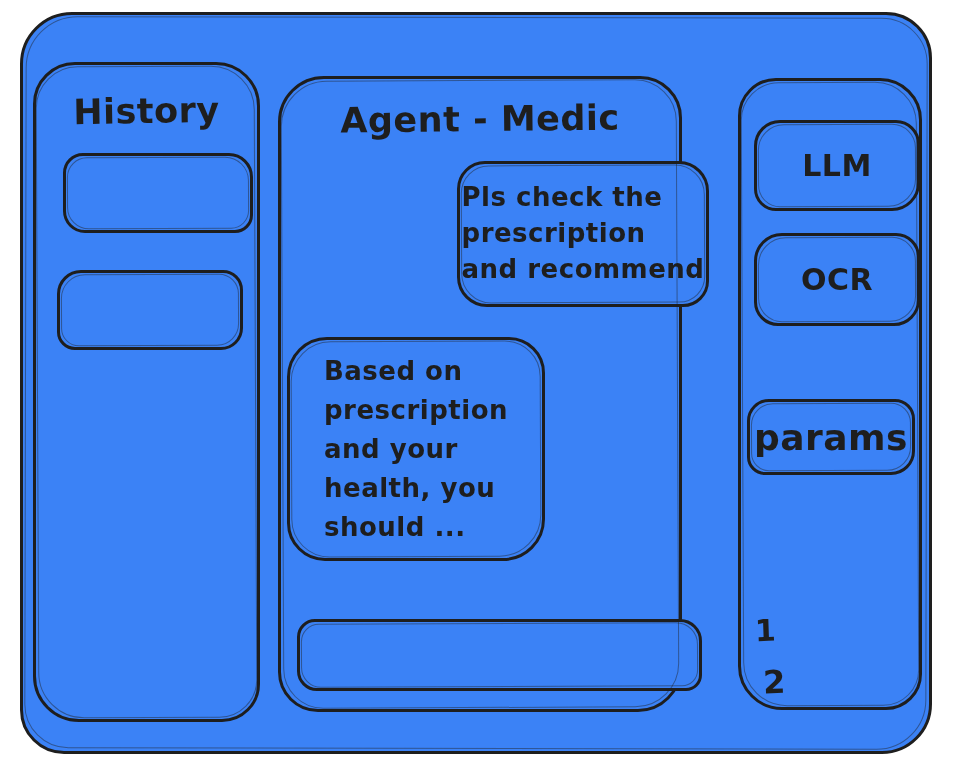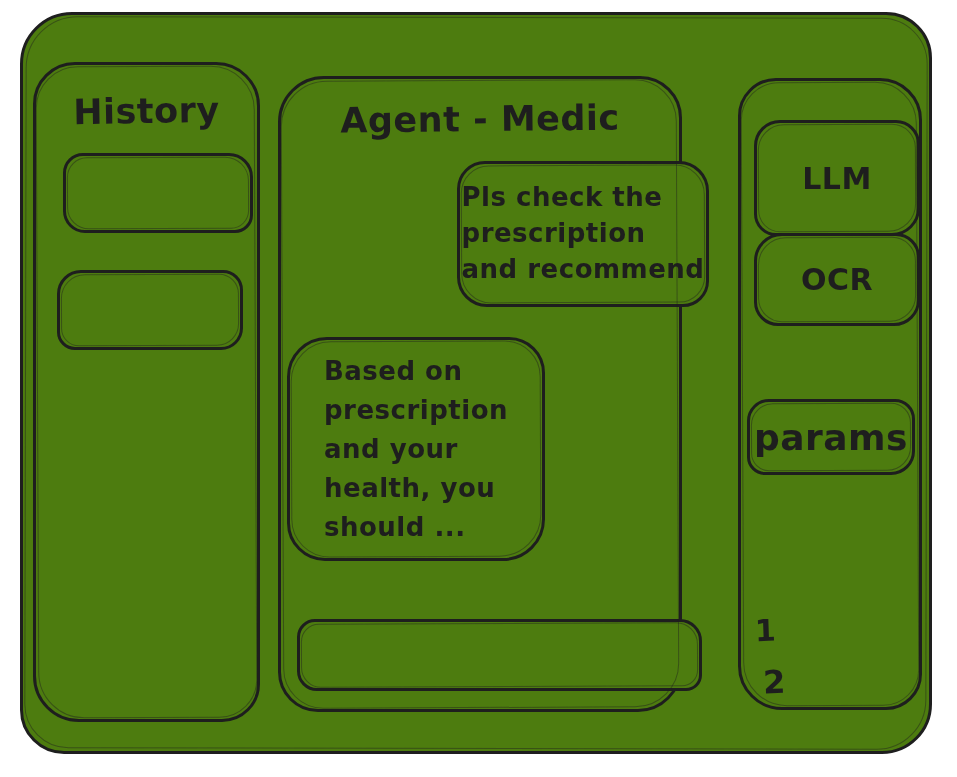--- a/index.html
+++ b/index.html
@@ -1,21 +1,21 @@
 <!DOCTYPE html>
 <html><head>
 <meta charset="utf-8">
 <style>
   html,body{margin:0;padding:0;background:#ffffff;}
   .stage{
     position:relative;width:957px;height:777px;background:#ffffff;overflow:hidden;
     font-family:"DejaVu Sans",sans-serif;color:#1e1e1e;
   }
   .abs{position:absolute;box-sizing:border-box;}
-  .stroke{border:3px solid #1e1e1e;background:#4d7c0f;}
+  .stroke{border:3px solid #1e1e1e;background:#3b82f6;}
   
   .sketchy{position:absolute;box-sizing:border-box;}
   .sketchy::after{
     content:"";position:absolute;inset:1px;border:1.8px solid #1e1e1e;
     border-radius:inherit;opacity:.45;transform:rotate(-.25deg);pointer-events:none;
   }
   .hand{font-weight:700;letter-spacing:.5px;}
 
   
   .outer{left:20px;top:12px;width:912px;height:742px;border-radius:52px 46px 50px 44px;}
@@ -42,21 +42,21 @@
     background:transparent;font:700 24px "DejaVu Sans",sans-serif;color:#1e1e1e;
     padding:0 18px;box-sizing:border-box;
   }
 
   
   .tools{left:738px;top:78px;width:184px;height:632px;border-radius:38px 42px 36px 44px;}
   .tool-btn{
     display:flex;align-items:center;justify-content:center;text-align:center;
     font-size:30px;cursor:pointer;
   }
-  .t-llm{left:13px;top:39px;width:166px;height:116px;border-radius:26px 24px 28px 22px;}
+  .t-llm{left:13px;top:39px;width:166px;height:91px;border-radius:26px 24px 28px 22px;}
   .t-ocr{left:13px;top:152px;width:166px;height:93px;border-radius:28px 24px 26px 24px;}
   .t-params{left:6px;top:318px;width:168px;height:76px;border-radius:22px 20px 24px 18px;font-size:36px;}
   .t-doc{left:9px;top:430px;width:168px;height:122px;border-radius:34px 30px 32px 28px;font-size:29px;line-height:1.75;padding:0 14px;}
   .note{font-size:30px;transform:rotate(-2deg);}
   .n1{left:14px;top:532px;}
   .n2{left:22px;top:582px;font-size:32px;}
 </style>
 </head>
 <body>
 

